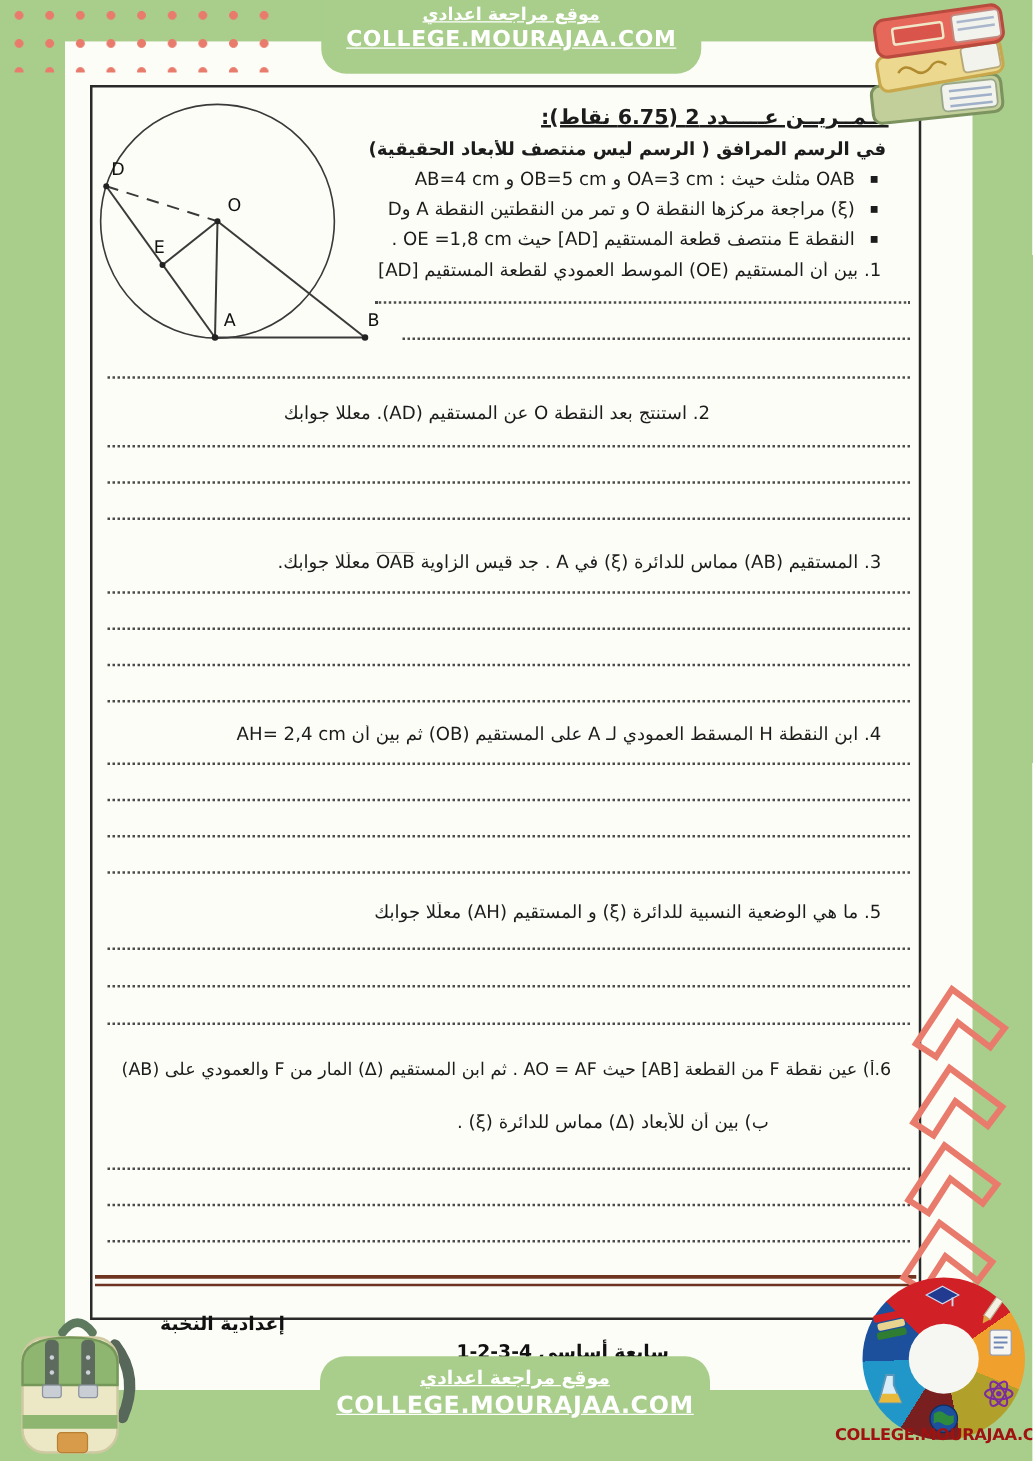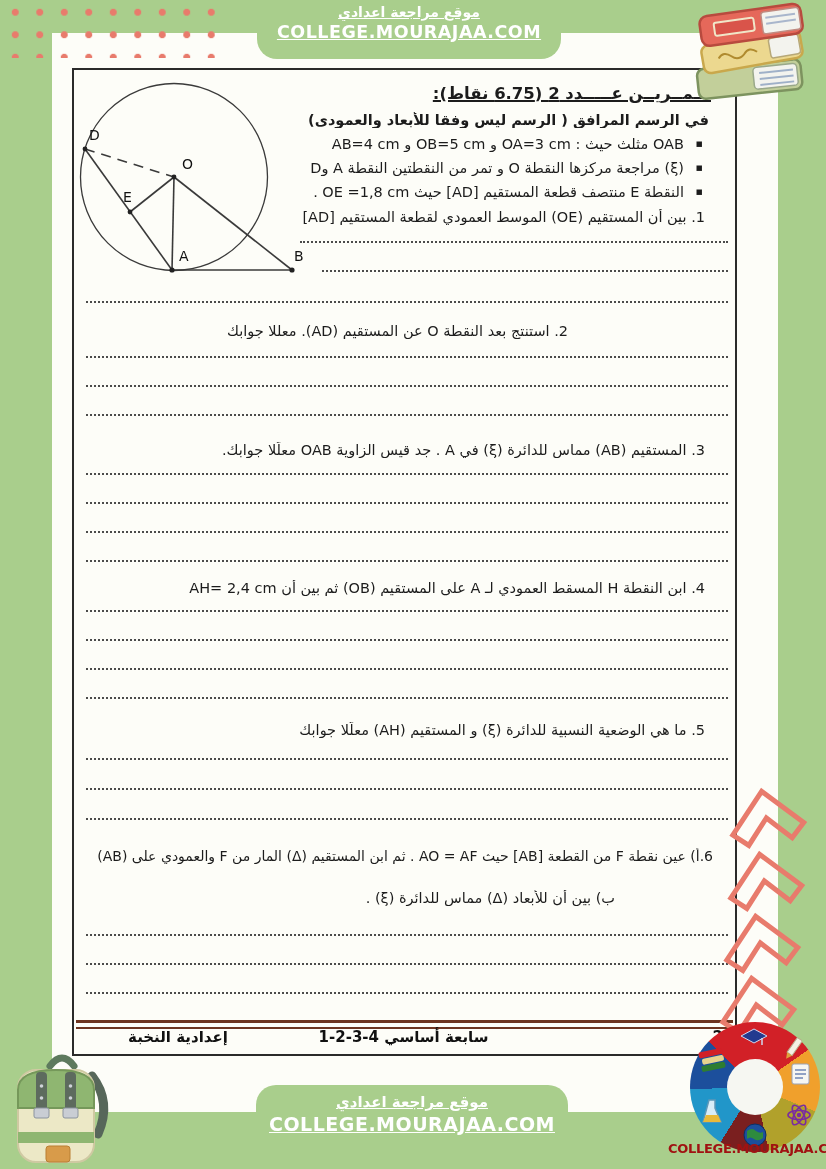--- a/index.html
+++ b/index.html
@@ -33,21 +33,21 @@
   .ex-title{font-size:16.5px;font-weight:bold;text-decoration:underline;text-decoration-thickness:2px;}
   .bullet-marker{display:inline-block;margin-left:7px;font-size:11px;vertical-align:2px;}
   .angle-hat{text-decoration:overline;}
   .dl{position:absolute;height:0;border-bottom:2px dotted #4b4b4b;}
 
   .frame-rule{position:absolute;left:2px;right:2px;top:950px;height:4px;
               border-top:3px solid #6e3420;border-bottom:2px solid #6e3420;}
   .frame-footer{position:absolute;left:10px;right:10px;top:958px;display:flex;align-items:center;
                 font-weight:bold;font-size:15px;color:#111;}
   .ff-left{flex:1;text-align:center;direction:rtl;}
-  .ff-center{flex:1.4;text-align:center;direction:rtl;}
+  .ff-center{flex:1.4;text-align:right;direction:rtl;margin-top:44px;}
   .ff-right{flex:1;text-align:right;padding-right:2px;}
 
   
   .figure{position:absolute;left:3px;top:8px;width:240px;height:212px;}
   .fig-stroke{fill:none;stroke:#3a3a3a;stroke-width:1.3px;}
   .fig-line{stroke:#3a3a3a;stroke-width:1.6px;}
   .fig-label{font-size:14px;fill:#111;font-family:"DejaVu Sans",sans-serif;}
 
   
   .books{position:absolute;right:8px;top:0;width:128px;height:106px;z-index:5;}
@@ -118,21 +118,21 @@
       <circle cx="95" cy="192" r="2.6" fill="#222"></circle>
       <circle cx="215" cy="192" r="2.6" fill="#222"></circle>
       <text class="fig-label" x="12" y="62">D</text>
       <text class="fig-label" x="105" y="91">O</text>
       <text class="fig-label" x="46" y="124">E</text>
       <text class="fig-label" x="102" y="183">A</text>
       <text class="fig-label" x="217" y="183">B</text>
     </svg>
 
     <div class="rtl-line ex-title" style="top:14px;right:24px;">تــمــريــن عـــــدد 2      (6.75 نقاط):</div>
-    <div class="rtl-line bold" style="top:42px;">في الرسم المرافق ( الرسم ليس وفقا للأبعاد والعمودي)</div>
+    <div class="rtl-line bold" style="top:42px;">في الرسم المرافق ( الرسم ليس منتصف للأبعاد الحقيقية)</div>
 
     <div class="rtl-line" style="top:66px;right:32px;text-align:right;">
       <span class="bullet-marker">▪</span>
       <span>OAB مثلث حيث : OA=3 cm و OB=5 cm و AB=4 cm</span>
     </div>
     <div class="rtl-line" style="top:90px;right:32px;">
       <span class="bullet-marker">▪</span>
       <span>(ξ) مراجعة مركزها النقطة O و تمر من النقطتين النقطة A وD</span>
     </div>
     <div class="rtl-line" style="top:114px;right:32px;">

